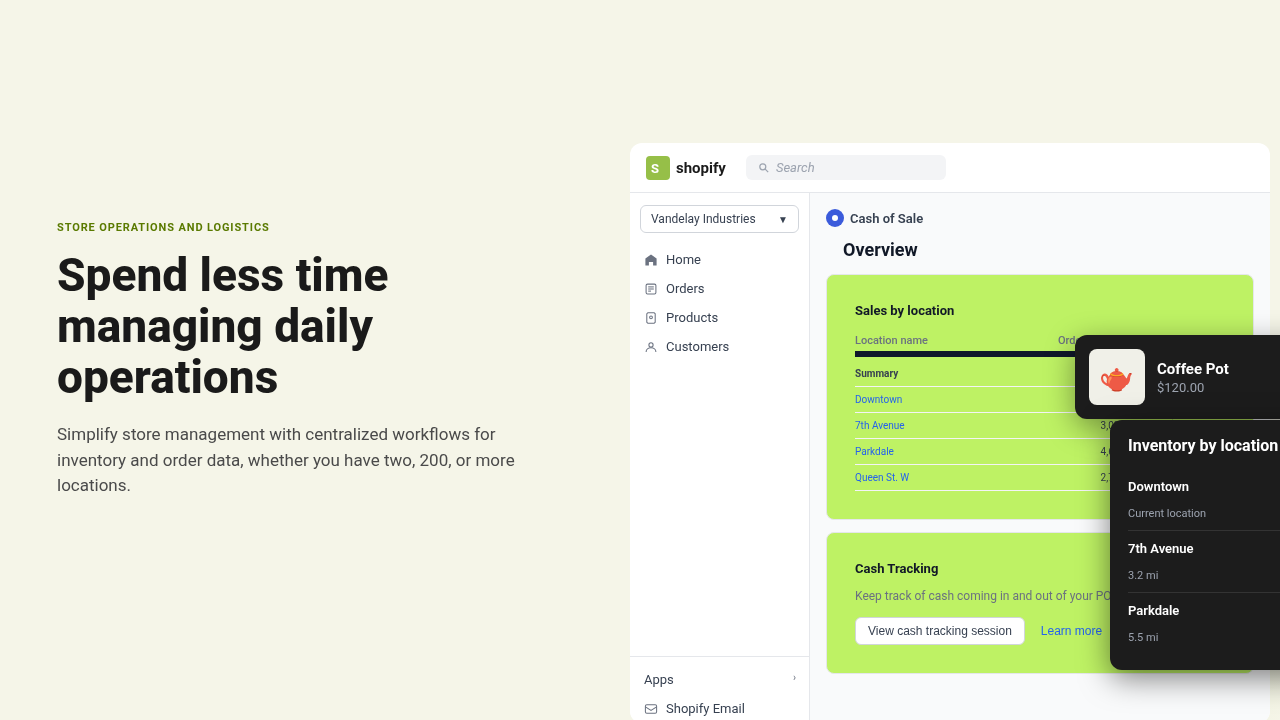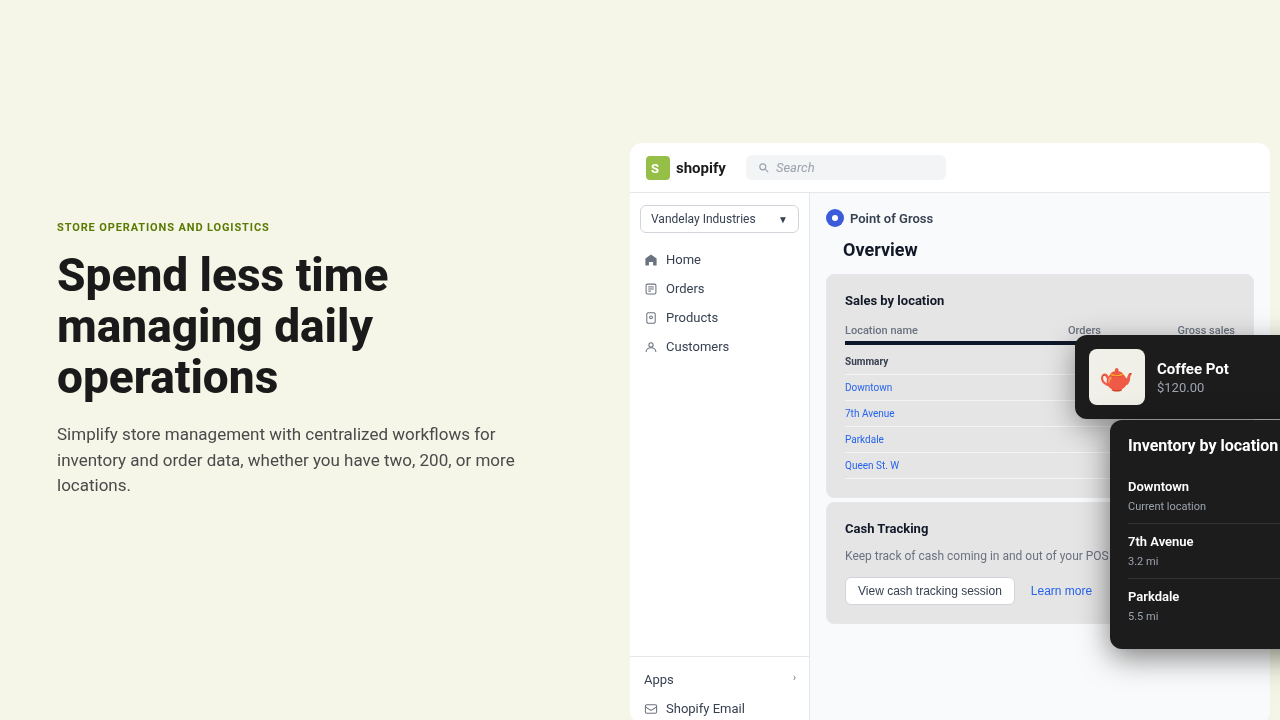--- a/index.html
+++ b/index.html
@@ -207,39 +207,39 @@
 
     .overview-title {
       font-size: 18px;
       font-weight: 700;
       color: #111827;
       margin-bottom: 14px;
       margin-left: 17px;
     }
 
     .card {
-      background: #e5e5e5;
+      background: #bef264;
       border: 1px solid #e5e7eb;
       border-radius: 8px;
-      padding: 18px;
-      margin-bottom: 4px;
+      padding: 28px;
+      margin-bottom: 12px;
     }
 
     .card-title {
       font-size: 13px;
       font-weight: 700;
       color: #111827;
       margin-bottom: 12px;
     }
 
     .table-header {
       display: grid;
       grid-template-columns: 1fr 80px 100px;
       padding: 4px 0;
-      border-bottom: 4px solid #0f172a;
+      border-bottom: 6px solid #0f172a;
       margin-bottom: 4px;
       gap: 34px;
     }
 
     .table-header span {
       font-size: 11px;
       color: #6b7280;
       font-weight: 500;
     }
 
@@ -371,21 +371,21 @@
 
     .inventory-location-name {
       font-size: 13px;
       font-weight: 600;
       color: white;
     }
 
     .inventory-location-sub {
       font-size: 11px;
       color: #9ca3af;
-      margin-top: 6px;
+      margin-top: 13px;
     }
 
     
     .bg-gradient {
       position: absolute;
       bottom: 0;
       right: 0;
       width: 200px;
       height: 200px;
       background: radial-gradient(circle, rgba(200,220,150,0.3), transparent);
@@ -474,21 +474,21 @@
       </div>
     </div>
 
     <div class="main-content">
       <div class="pos-header">
         <div class="pos-icon">
           <svg width="10" height="10" viewBox="0 0 20 20" fill="white">
             <circle cx="10" cy="10" r="6" fill="white"></circle>
           </svg>
         </div>
-        <span class="pos-title">Point of Gross</span>
+        <span class="pos-title">Cash of Sale</span>
       </div>
 
       <h2 class="overview-title">Overview</h2>
 
       <div class="card">
         <div class="card-title">Sales by location</div>
         <div class="table-header">
           <span>Location name</span>
           <span style="text-align:right;">Orders</span>
           <span style="text-align:right;">Gross sales</span>

